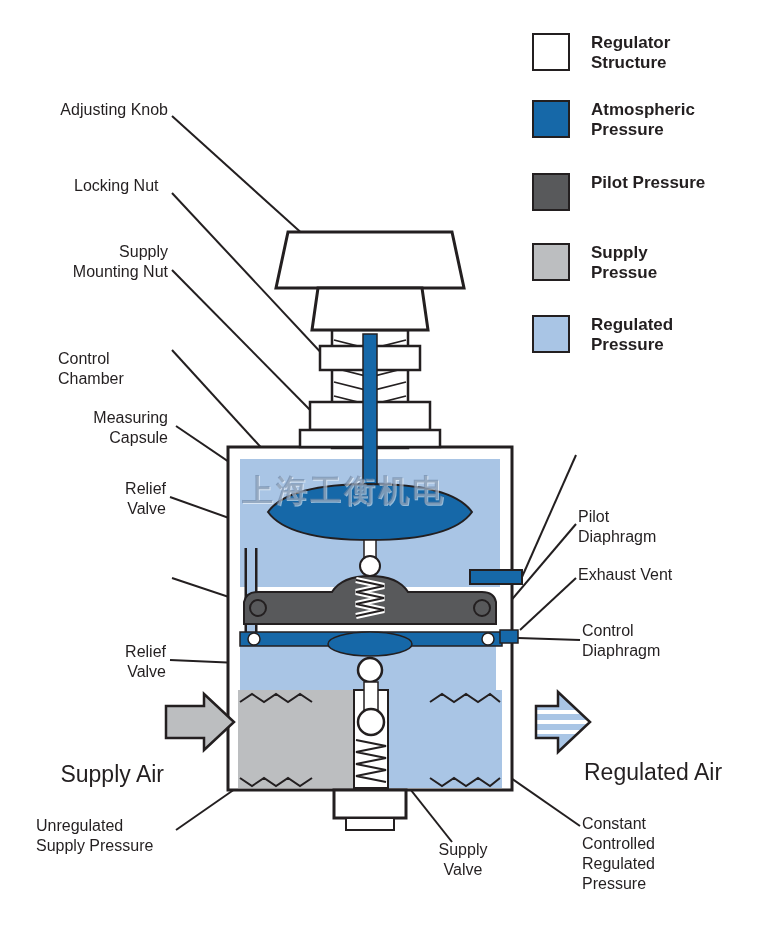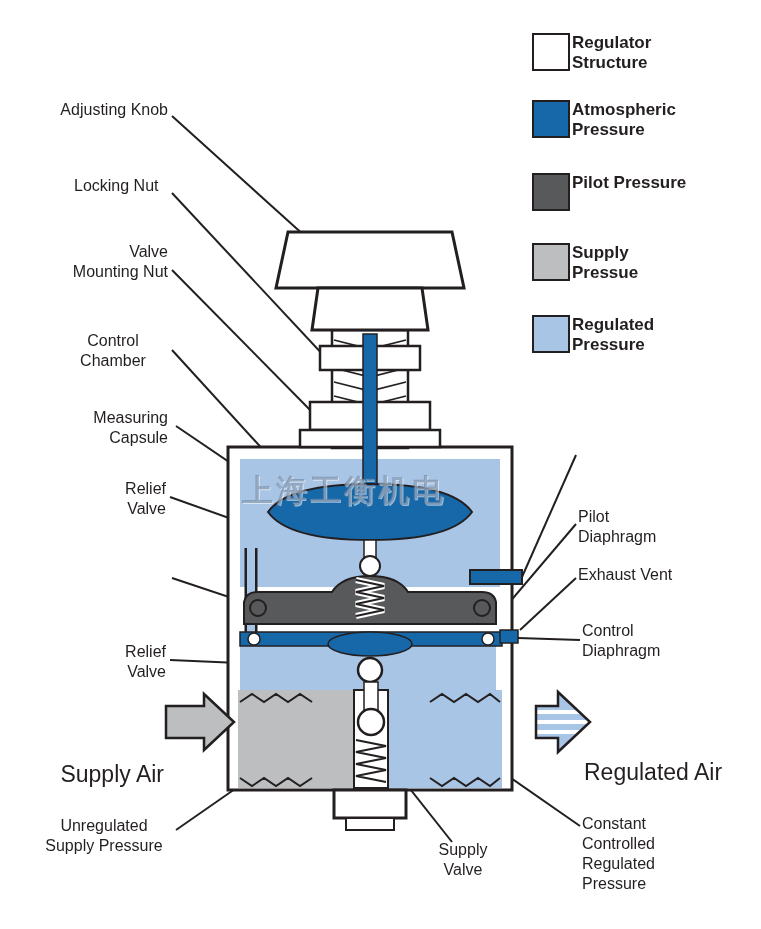--- a/index.html
+++ b/index.html
@@ -3,21 +3,21 @@
 <meta charset="utf-8">
 <style>
   html,body{margin:0;padding:0;background:#fff;}
   .page{position:relative;width:761px;height:929px;background:#fff;overflow:hidden;
         font-family:"Liberation Sans", sans-serif;color:#231f20;}
   svg{position:absolute;left:0;top:0;}
   .lbl{position:absolute;font-weight:normal;font-size:16px;line-height:20px;color:#231f20;z-index:6;}
   .lbl.big{font-size:23px;margin-top:48px;}
   .legend-row{position:absolute;display:flex;align-items:flex-start;z-index:6;}
   .swatch{width:38px;height:38px;border:2.5px solid #231f20;box-sizing:border-box;flex:0 0 auto;}
-  .legend-label{margin-left:2px;font-weight:bold;font-size:17px;line-height:20px;width:120px;color:#231f20;}
+  .legend-label{margin-left:21px;font-weight:bold;font-size:17px;line-height:20px;width:120px;color:#231f20;}
   .wm{position:absolute;left:242px;top:470px;z-index:5;font-size:31px;font-weight:bold;
       letter-spacing:3px;color:rgba(106,130,160,0.60);text-shadow:1px 1px 0 rgba(255,255,255,0.55);
       white-space:nowrap;}
   
   .f-white{fill:#ffffff}
   .f-atmo{fill:var(--atmospheric,#1668a8)}
   .f-pilot{fill:var(--pilot,#58595b)}
   .f-supply{fill:var(--supply,#bcbec0)}
   .f-reg{fill:var(--regulated,#a9c5e5)}
   .fn{fill:none}
@@ -167,27 +167,27 @@
         <rect fill="#ffffff" x="532" y="730" width="62" height="4"></rect>
       </g>
       <polygon class="fn s25" points="536,706 558,706 558,692 590,722 558,752 558,738 536,738"></polygon>
     </g>
   </svg>
 
   <div class="wm">上海工衡机电</div>
 
   <div class="lbl" style="left:46px;top:100px;width:122px;text-align:right">Adjusting Knob</div>
   <div class="lbl" style="left:74px;top:176px;width:110px;">Locking Nut</div>
-  <div class="lbl" style="left:66px;top:242px;width:102px;text-align:right">Valve Mounting Nut</div>
-  <div class="lbl" style="left:58px;top:331px;width:110px;text-align:center">Control Chamber</div>
+  <div class="lbl" style="left:66px;top:242px;width:102px;text-align:right">Supply Mounting Nut</div>
+  <div class="lbl" style="left:58px;top:349px;width:110px;text-align:left">Control Chamber</div>
   <div class="lbl" style="left:52px;top:408px;width:116px;text-align:right">Measuring Capsule</div>
   <div class="lbl" style="left:104px;top:479px;width:62px;text-align:right">Relief Valve</div>
   <div class="lbl" style="left:104px;top:642px;width:62px;text-align:right">Relief Valve</div>
   <div class="lbl big" style="left:44px;top:716px;width:120px;text-align:right">Supply Air</div>
-  <div class="lbl" style="left:36px;top:816px;width:136px;text-align:center">Unregulated Supply Pressure</div>
+  <div class="lbl" style="left:36px;top:816px;width:136px;text-align:left">Unregulated Supply Pressure</div>
   <div class="lbl" style="left:428px;top:840px;width:70px;text-align:center">Supply Valve</div>
 
   <div class="lbl" style="left:578px;top:507px;width:110px">Pilot Diaphragm</div>
   <div class="lbl" style="left:578px;top:565px;width:140px">Exhaust Vent</div>
   <div class="lbl" style="left:582px;top:621px;width:100px">Control Diaphragm</div>
   <div class="lbl big" style="left:584px;top:714px;width:150px">Regulated Air</div>
   <div class="lbl" style="left:582px;top:814px;width:110px">Constant Controlled Regulated Pressure</div>
 
   <div class="legend-row" style="left:532px;top:33px">
     <div class="swatch" style="background-color: rgb(255, 255, 255);"></div>

